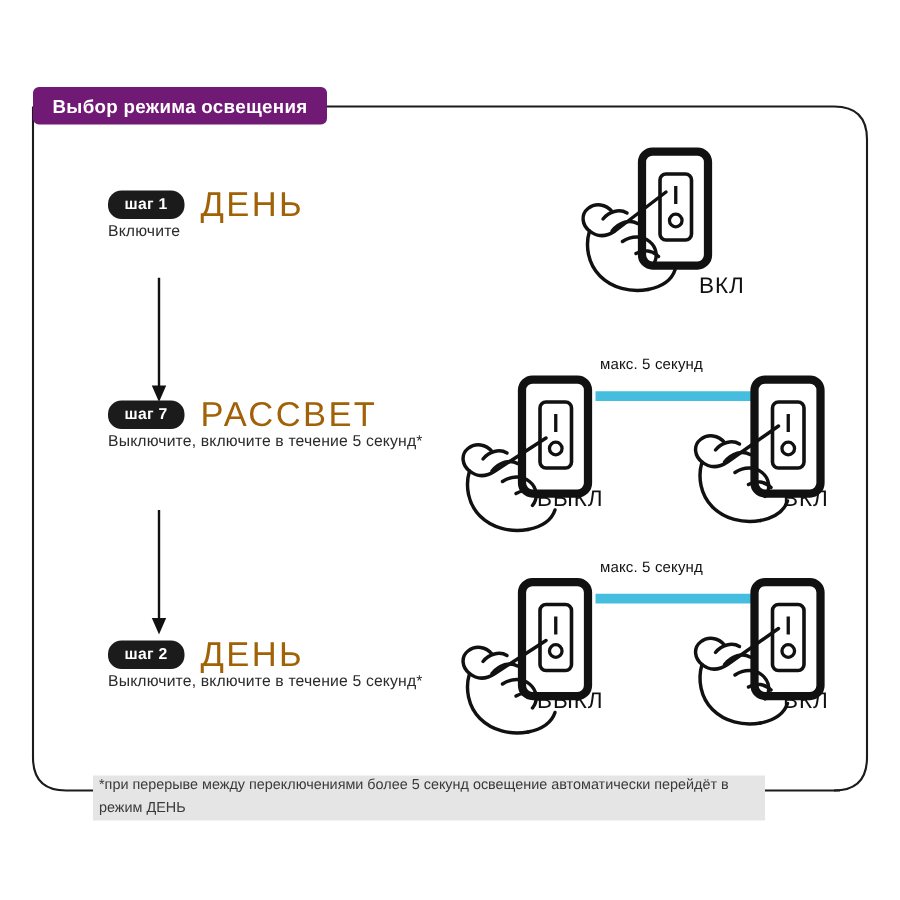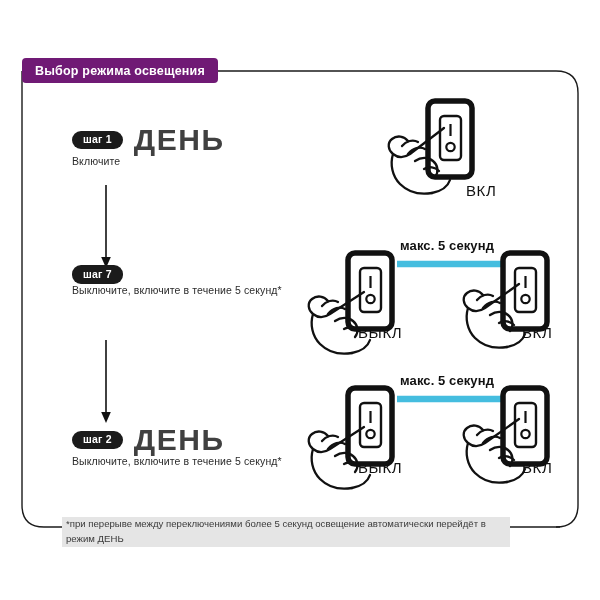--- a/index.html
+++ b/index.html
@@ -71,24 +71,24 @@
     color: #ffffff;
     border-radius: 9px;
     font-size: 10.5px;
     font-weight: bold;
     padding: 3.5px 11px 4.5px 11px;
     line-height: 1;
     letter-spacing: 0.2px;
     white-space: nowrap;
   }
   .step-title {
-    font-size: 30px;
-    font-weight: 700;
+    font-size: 23px;
+    font-weight: 400;
     letter-spacing: 1.6px;
-    color: #404040;
+    color: #a16207;
     white-space: nowrap;
     line-height: 1;
   }
   .step-desc {
     font-size: 10.5px;
     color: #2b2b2b;
     letter-spacing: 0.1px;
     white-space: nowrap;
   }
 
@@ -106,22 +106,22 @@
   .sw-label {
     position: absolute;
     font-size: 15px;
     font-weight: normal;
     letter-spacing: 0.6px;
     color: #111111;
     white-space: nowrap;
   }
   .timing-label {
     position: absolute;
-    font-size: 13px;
-    font-weight: bold;
+    font-size: 10px;
+    font-weight: normal;
     color: #111111;
     white-space: nowrap;
     letter-spacing: 0.1px;
   }
 
   
   .footnote {
     position: absolute;
     left: 62px;
     top: 517px;
@@ -165,20 +165,21 @@
   </div>
 
   <svg class="v-arrow" style="top:185px; height:84px;" viewBox="0 0 16 84" xmlns="http://www.w3.org/2000/svg">
     <line x1="8" y1="0" x2="8" y2="74" stroke="#111111" stroke-width="1.6"></line>
     <polygon points="8,83 3.2,72 12.8,72" fill="#111111"></polygon>
   </svg>
 
   <div class="step-block" style="top:265px;">
     <div class="step-head">
       <div class="step-badge">шаг 7</div>
+      <div class="step-title">РАССВЕТ</div>
     </div>
     <div class="step-desc">Выключите, включите в течение 5 секунд*</div>
   </div>
 
   <svg class="v-arrow" style="top:340px; height:84px;" viewBox="0 0 16 84" xmlns="http://www.w3.org/2000/svg">
     <line x1="8" y1="0" x2="8" y2="74" stroke="#111111" stroke-width="1.6"></line>
     <polygon points="8,83 3.2,72 12.8,72" fill="#111111"></polygon>
   </svg>
 
   <div class="step-block" style="top:425px;">

